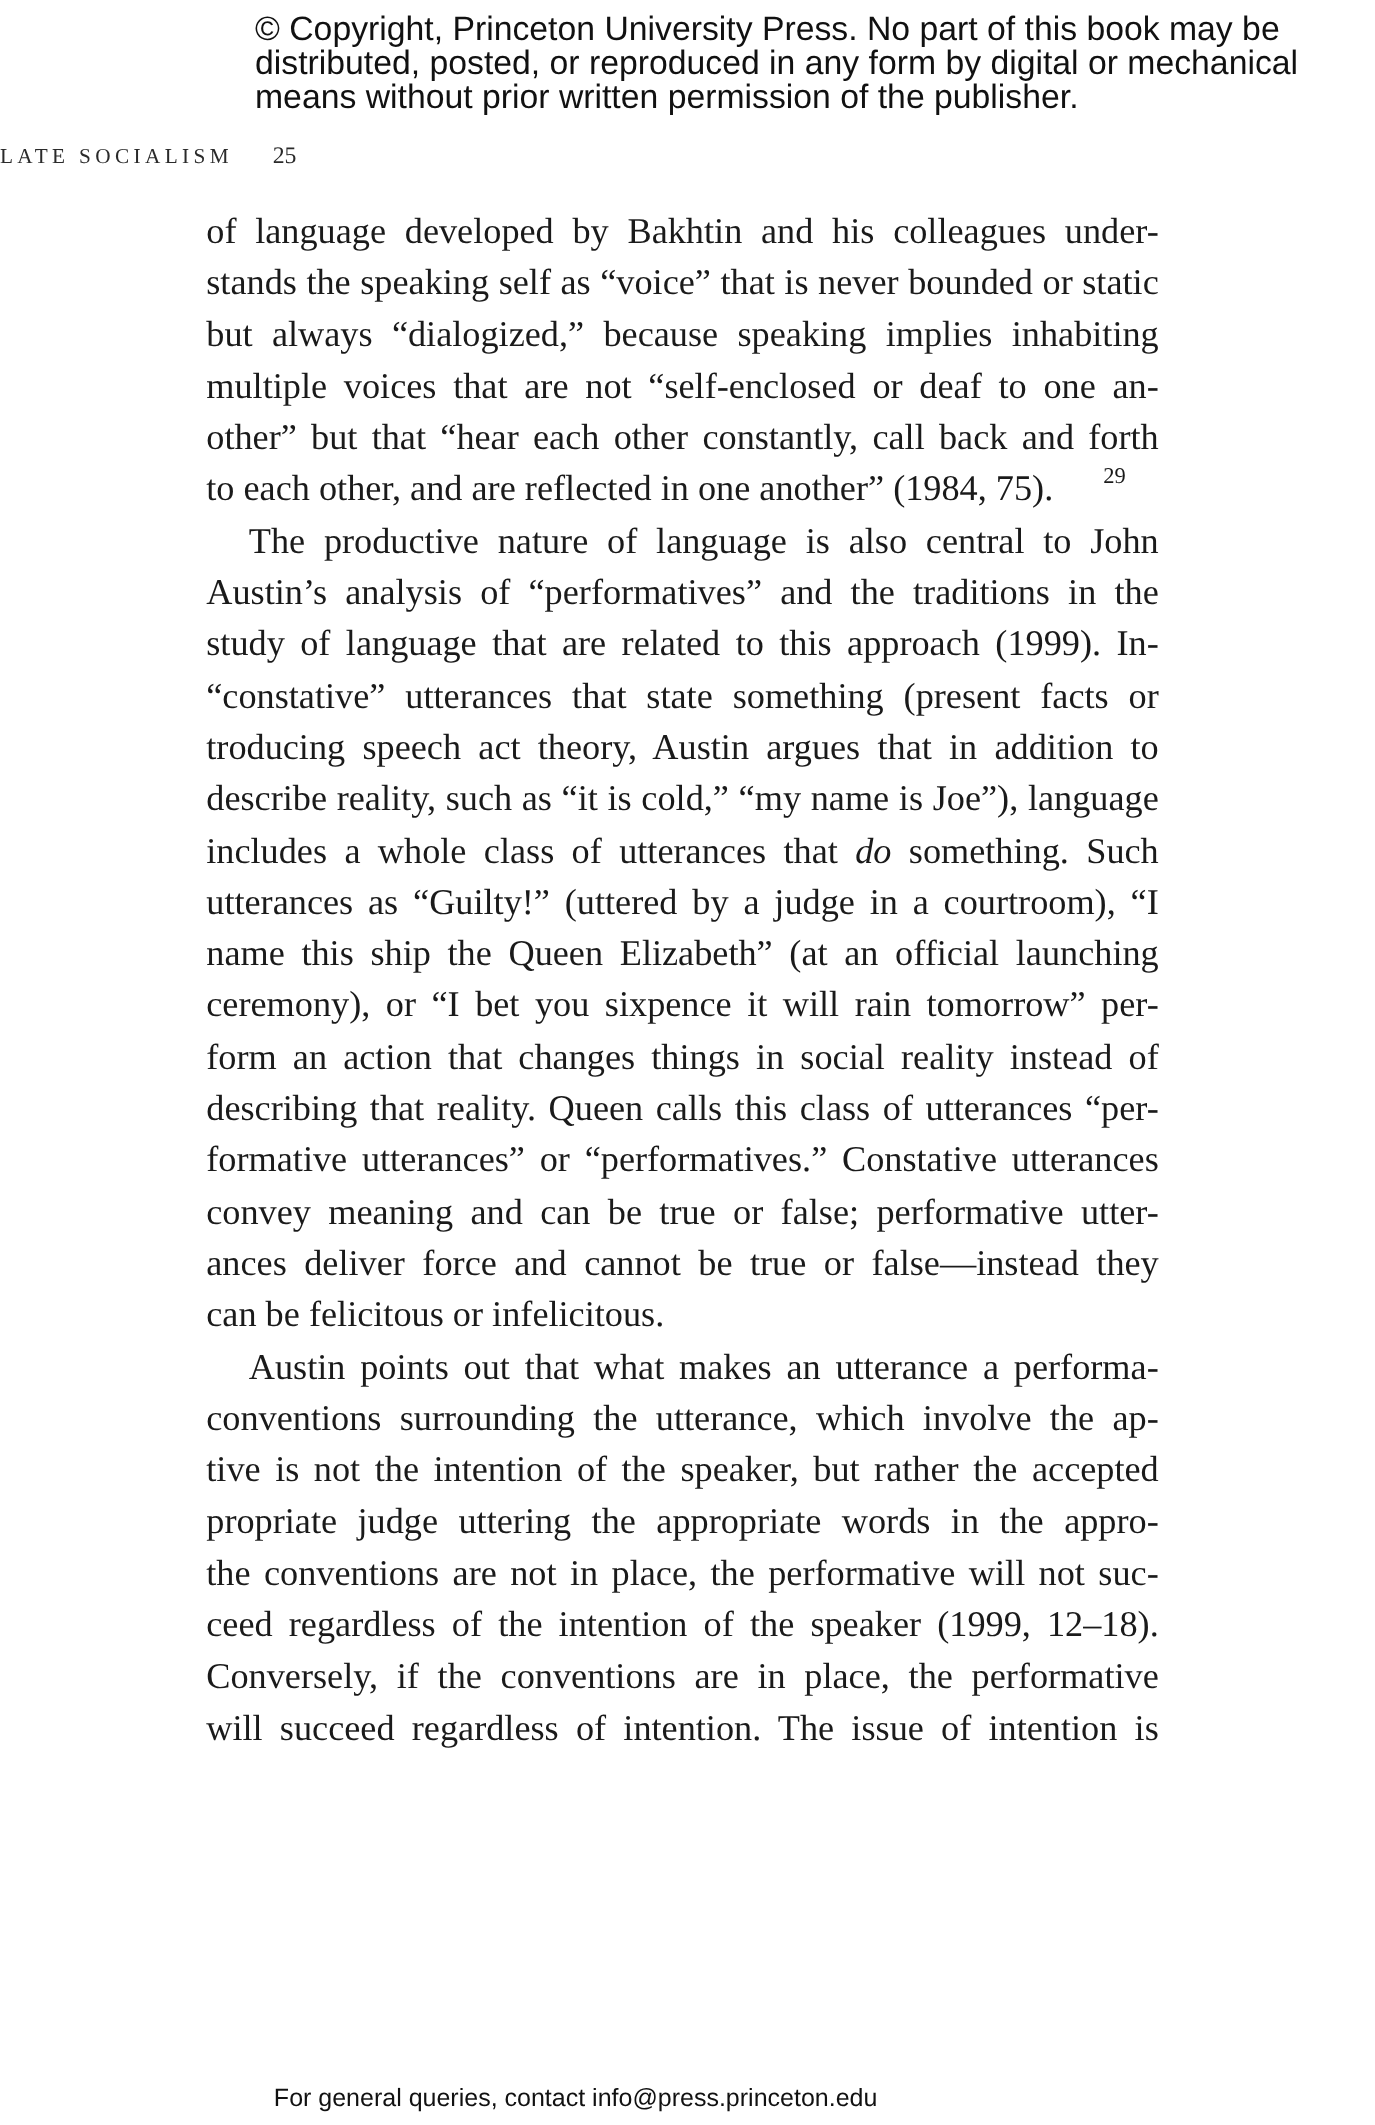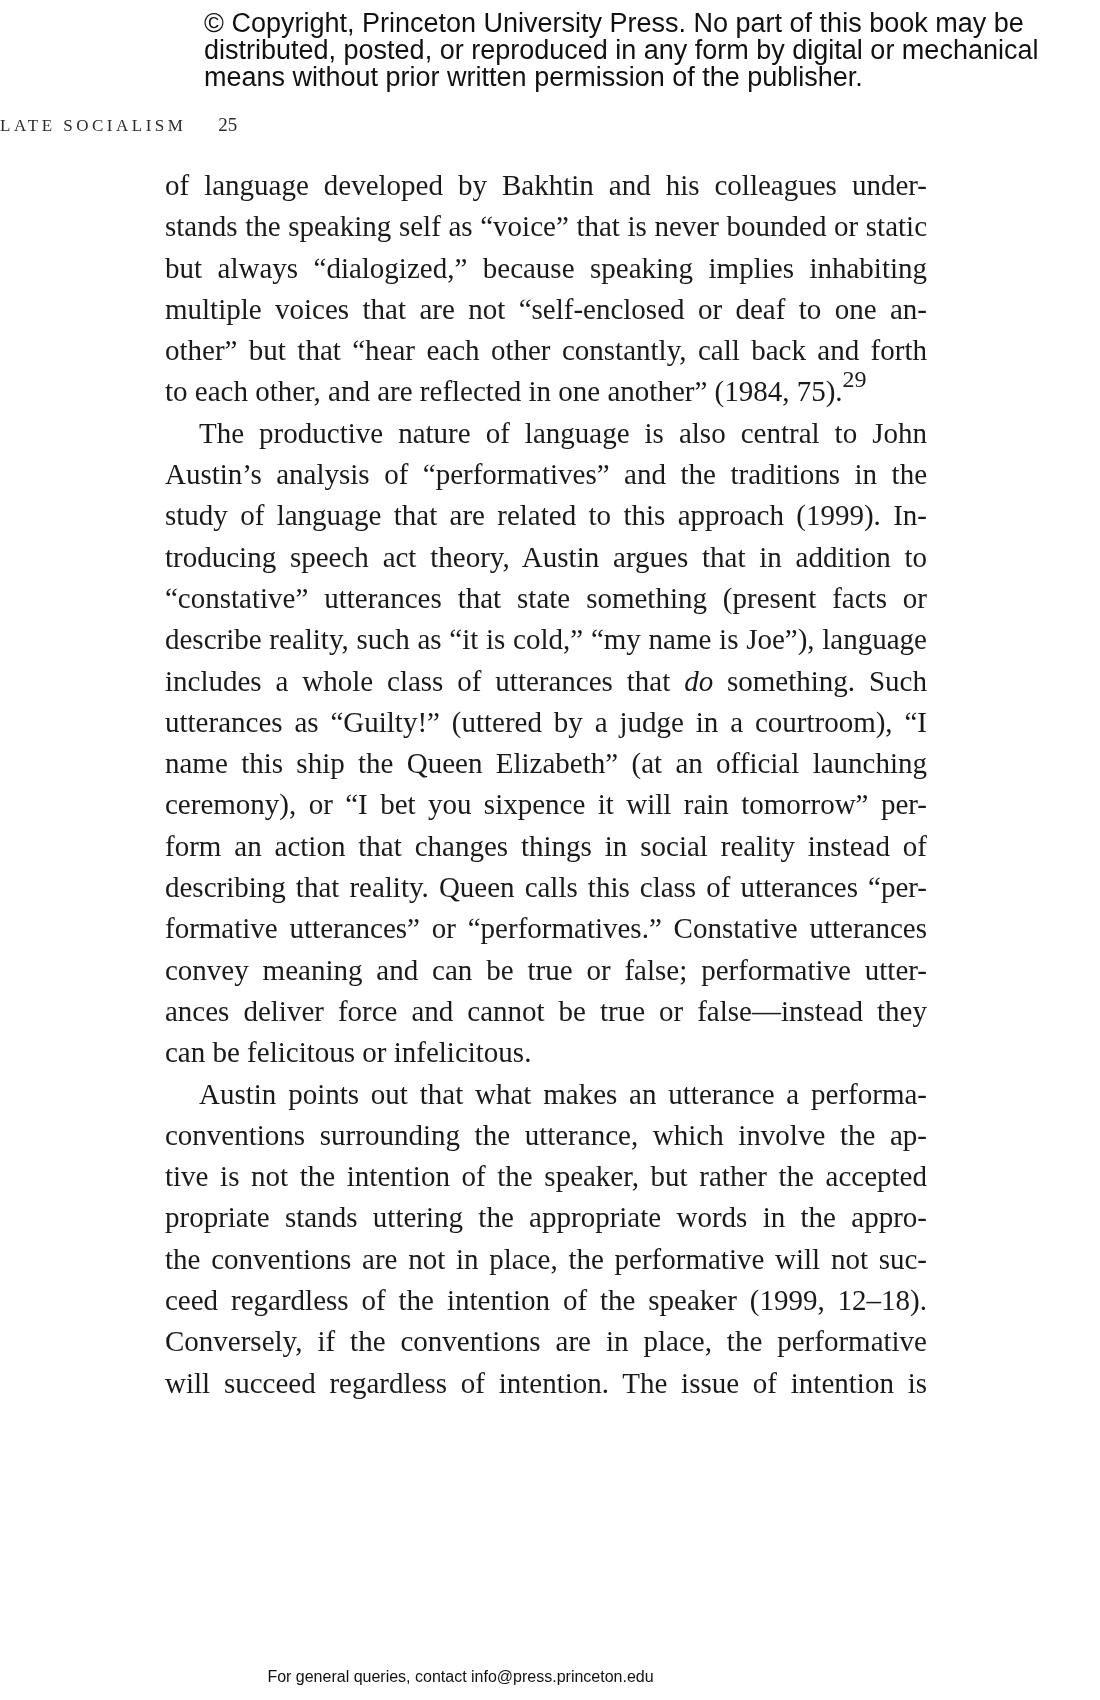--- a/index.html
+++ b/index.html
@@ -15,25 +15,25 @@
     }
     .running-head .title { text-transform: uppercase; }
     .running-head .pagenum { margin-left: 24px; letter-spacing: 0; font-size: 19px; }
     .body-text {
       position: absolute; left: 165px; top: 165px; width: 762px;
       font-family: "Liberation Serif", serif; font-size: 29px; line-height: 41.3px; color: #1a1a1a;
     }
     .line { display: block; white-space: nowrap; text-align: justify; text-align-last: justify; height: 41.3px; }
     .line.last { text-align-last: left; }
     .line.indent { padding-left: 34px; }
-    sup { font-size: 24px; line-height: 0; vertical-align: 14px; }
+    sup { font-size: 18px; line-height: 0; vertical-align: 14px; margin-left: 40px; }
     em { font-style: italic; }
     .footer {
       position: absolute; left: 0; width: 921px; top: 1668px; text-align: center;
-      font-family: "Liberation Sans", sans-serif; font-size: 16px; color: #111;
+      font-family: "Liberation Sans", sans-serif; font-size: 20px; color: #111;
     }
   </style>
 </head>
 <body>
 
 <div class="copyright">
   <span>© Copyright, Princeton University Press. No part of this book may be</span>
   <span>distributed, posted, or reproduced in any form by digital or mechanical</span>
   <span>means without prior written permission of the publisher.</span>
 </div>
@@ -50,40 +50,40 @@
     <span class="line">but always “dialogized,” because speaking implies inhabiting</span>
     <span class="line">multiple voices that are not “self-enclosed or deaf to one an-</span>
     <span class="line">other” but that “hear each other constantly, call back and forth</span>
     <span class="line last"><span>to each other, and are reflected in one another” (1984, 75).</span><sup>29</sup></span>
   </div>
 
   <div>
     <span class="line indent">The productive nature of language is also central to John</span>
     <span class="line">Austin’s analysis of “performatives” and the traditions in the</span>
     <span class="line">study of language that are related to this approach (1999). In-</span>
+    <span class="line">“constative” utterances that state something (present facts or</span>
     <span class="line">troducing speech act theory, Austin argues that in addition to</span>
-    <span class="line">“constative” utterances that state something (present facts or</span>
     <span class="line">describe reality, such as “it is cold,” “my name is Joe”), language</span>
     <span class="line"><span>includes a whole class of utterances that</span> <em>do</em><span> something. Such</span></span>
     <span class="line">utterances as “Guilty!” (uttered by a judge in a courtroom), “I</span>
     <span class="line">name this ship the Queen Elizabeth” (at an official launching</span>
     <span class="line">ceremony), or “I bet you sixpence it will rain tomorrow” per-</span>
     <span class="line">form an action that changes things in social reality instead of</span>
     <span class="line">describing that reality. Queen calls this class of utterances “per-</span>
     <span class="line">formative utterances” or “performatives.” Constative utterances</span>
     <span class="line">convey meaning and can be true or false; performative utter-</span>
     <span class="line">ances deliver force and cannot be true or false—instead they</span>
     <span class="line last">can be felicitous or infelicitous.</span>
   </div>
 
   <div>
     <span class="line indent">Austin points out that what makes an utterance a performa-</span>
     <span class="line">conventions surrounding the utterance, which involve the ap-</span>
     <span class="line">tive is not the intention of the speaker, but rather the accepted</span>
-    <span class="line">propriate stands uttering the appropriate words in the appro-</span>
+    <span class="line">propriate judge uttering the appropriate words in the appro-</span>
     <span class="line">the conventions are not in place, the performative will not suc-</span>
     <span class="line">ceed regardless of the intention of the speaker (1999, 12–18).</span>
     <span class="line">Conversely, if the conventions are in place, the performative</span>
     <span class="line">will succeed regardless of intention. The issue of intention is</span>
   </div>
 </div>
 
 <div class="footer">For general queries, contact info@press.princeton.edu</div>
 
 </body></html>

